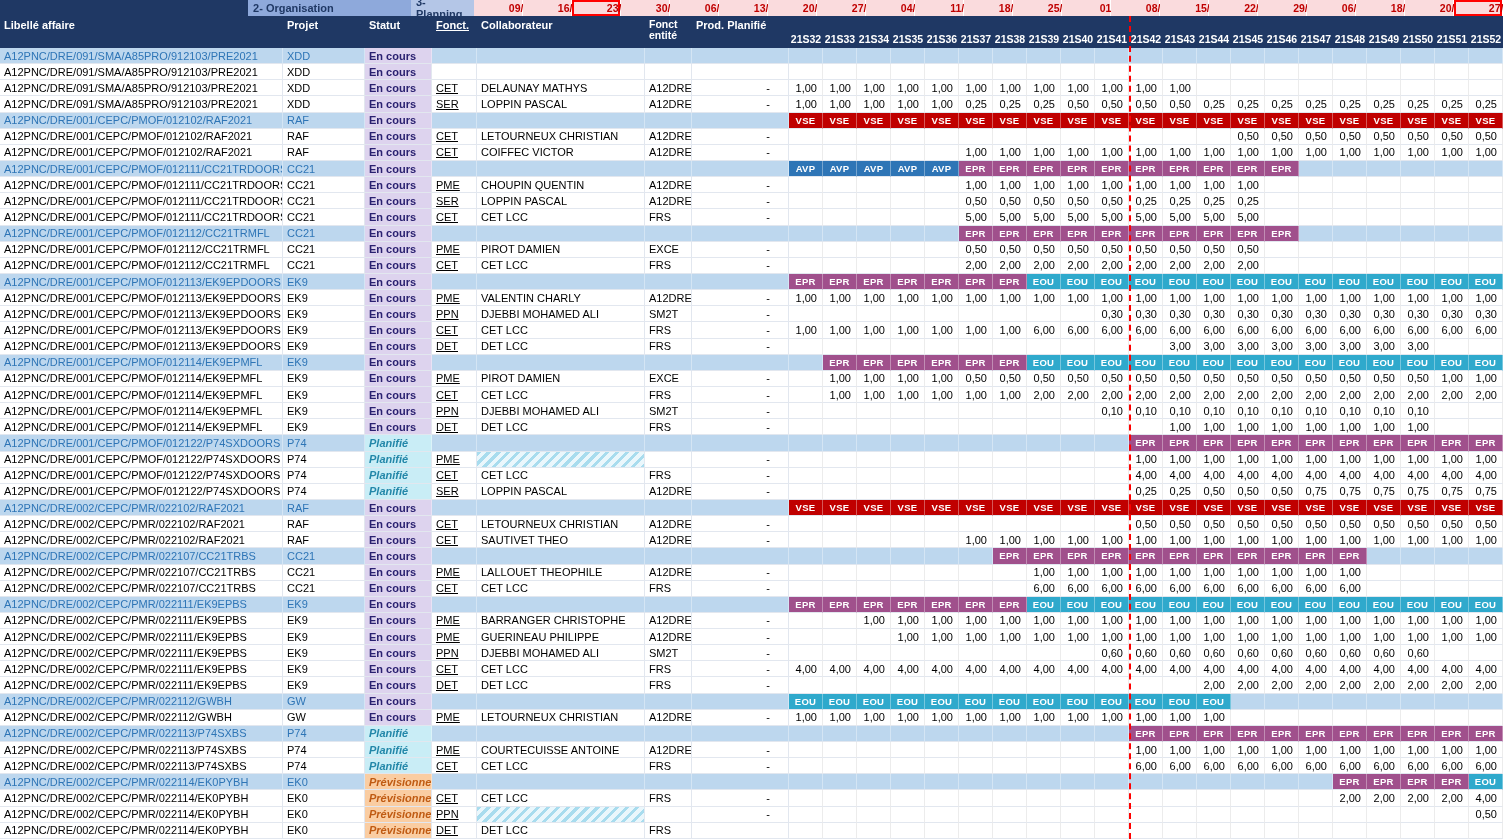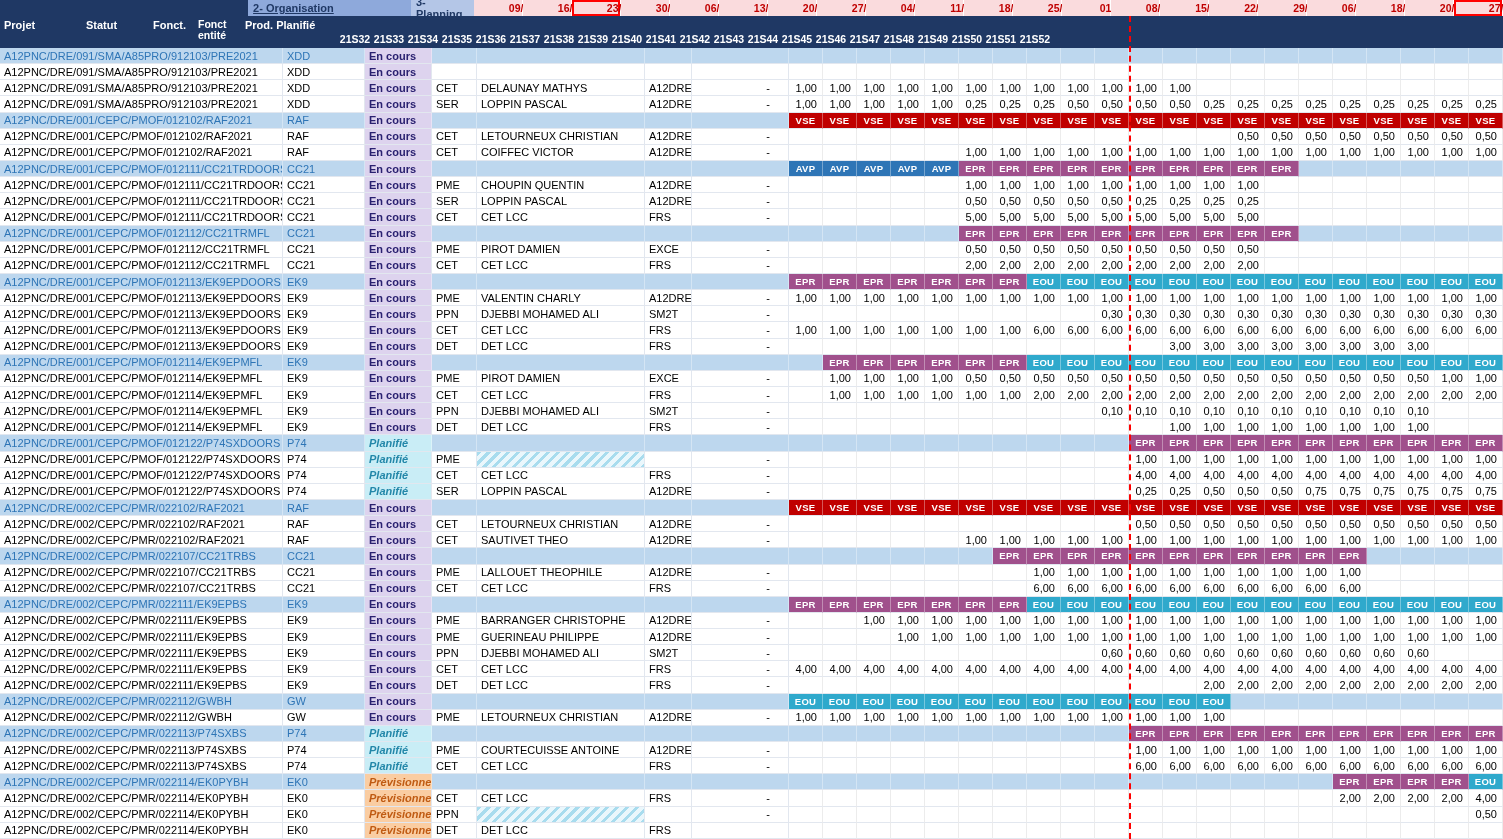--- a/index.html
+++ b/index.html
@@ -7,37 +7,37 @@
     width:1503px;height:839px;position:relative;background:#fff;
     font-family:"Liberation Sans",sans-serif;
     --navy:#1F3864;--org:#8EA9DB;--plan:#B4C6E7;--dateBg:#FADBDD;--dateFg:#C00000;
     --groupBg:#BDD7EE;--groupFg:#2E75B6;--line:#E2E7EF;
   }
   
   .hdrA{display:flex;height:16px;}
   .hdrA .blank{width:432px;background:var(--navy);box-sizing:border-box;}
   .band{display:flex;align-items:center;box-sizing:border-box;padding-left:5px;
         font-weight:bold;font-size:11px;color:var(--navy);}
-  .band.org{width:280px;background:var(--org);text-decoration:underline;}
+  .band.org{width:280px;background:var(--org);}
   .band.plan{width:106px;background:var(--plan);}
   .dates{display:flex;}
   .date-cell{width:34px;box-sizing:border-box;display:flex;align-items:center;justify-content:center;
     background:var(--dateBg);color:var(--dateFg);font-weight:bold;font-size:10.5px;
     border-right:1px solid #fff;padding-left:48px;}
   .date-cell.hl{box-shadow:inset 0 0 0 2px #FF0000;}
   
   .hdrB{display:flex;height:32px;background:var(--navy);color:#fff;}
   .hdrB .hcell{box-sizing:border-box;padding:3px 2px 0 4px;font-weight:bold;font-size:11px;
     overflow:hidden;white-space:nowrap;}
   .hdrB .hcell.wrap{white-space:normal;line-height:11px;font-size:10.5px;}
   .weeks{display:flex;}
   .week-cell{width:34px;box-sizing:border-box;display:flex;align-items:flex-end;justify-content:center;
     padding-bottom:3px;font-weight:bold;font-size:10.5px;color:#fff;}
   
-  .c-lib{width:283px;}.c-proj{width:82px;}.c-st{width:67px;}.c-fn{width:45px;}
+  .c-lib{width:283px;}.c-proj{width:82px;}.c-st{width:67px;}.c-fn{width:45px;text-decoration:underline;}
   .c-col{width:168px;}.c-ce{width:47px;}.c-prod{width:97px;}
   
   .grid-row{display:flex;height:16.15px;}
   .cell{box-sizing:border-box;display:flex;align-items:center;overflow:hidden;white-space:nowrap;
     font-size:11px;color:#000;padding-left:4px;height:100%;
     border-right:1px solid var(--line);border-bottom:1px solid var(--line);}
   .wk{width:34px;padding:0 5px 0 0;justify-content:flex-end;border-right:1px solid #ECECEC;}
   .phase{justify-content:center;padding:0;color:#fff;font-weight:bold;font-size:9.5px;
     letter-spacing:.3px;border-right:1px solid rgba(255,255,255,.55);}
   .c-prod{justify-content:flex-end;padding-right:18px;}
@@ -76,23 +76,25 @@
         <div class="date-cell">22/11</div>
         <div class="date-cell">29/11</div>
         <div class="date-cell">06/12</div>
         <div class="date-cell">18/12</div>
         <div class="date-cell">20/12</div>
         <div class="date-cell hl">27/12</div>
       </div>
   </div>
 
   <div class="hdrB">
+    <div class="hcell c-lib">Libellé affaire</div>
     <div class="hcell c-proj">Projet</div>
     <div class="hcell c-st">Statut</div>
     <div class="hcell c-fn">Fonct.</div>
+    <div class="hcell c-col">Collaborateur</div>
     <div class="hcell c-ce wrap">Fonct entité</div>
     <div class="hcell c-prod">Prod. Planifié</div>
     <div class="weeks" id="weeks">
         <div class="week-cell">21S32</div>
         <div class="week-cell">21S33</div>
         <div class="week-cell">21S34</div>
         <div class="week-cell">21S35</div>
         <div class="week-cell">21S36</div>
         <div class="week-cell">21S37</div>
         <div class="week-cell">21S38</div>

